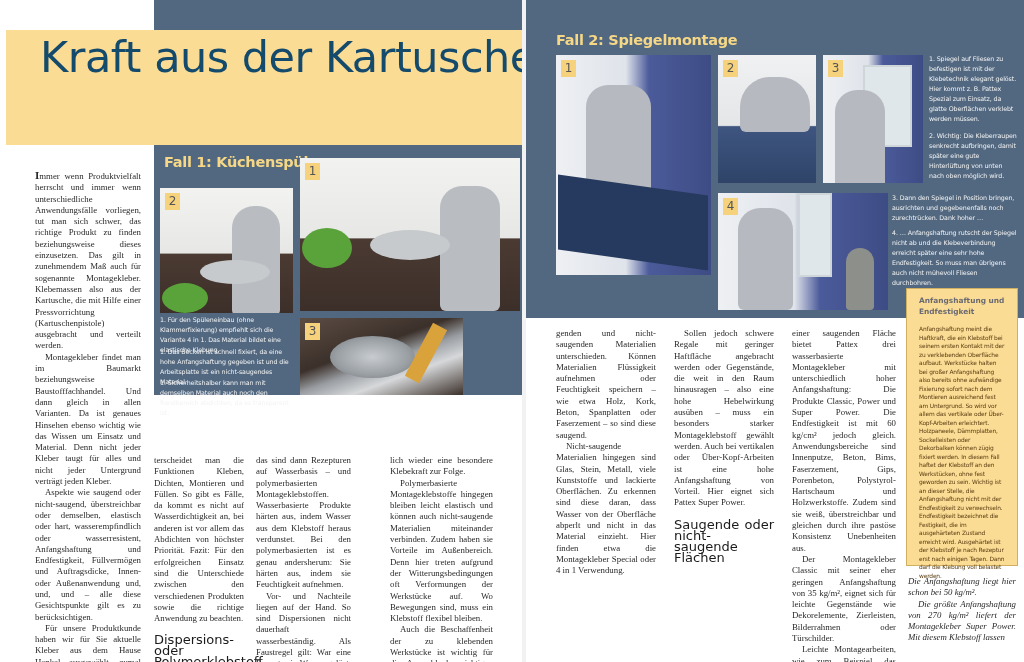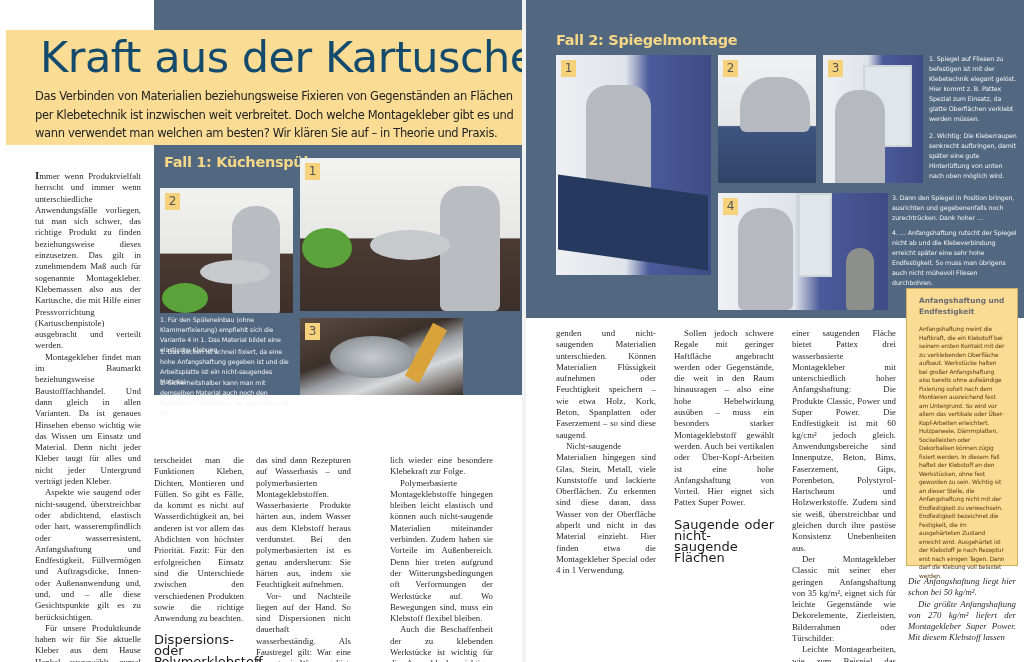--- a/index.html
+++ b/index.html
@@ -44,21 +44,20 @@
 </head>
 <body>
 
 <div class="left-edge"></div>
 
 <div class="page-left">
   <div class="top-blue-left blue"></div>
 
   <div class="title-band">
     <h1 class="title">Kraft aus der Kartusche</h1>
-    <p class="lead">Das Verbinden von Materialien beziehungsweise Fixieren von Gegenständen an Flächen per Klebetechnik ist inzwischen weit verbreitet. Doch welche Montagekleber gibt es und wann verwendet man welchen am besten? Wir klären Sie auf – in Theorie und Praxis.</p>
   </div>
 
   <div class="case1 blue">
     <h2 class="case-title" style="left:10px; top:9px;">Fall 1: Küchenspüle</h2>
 
     <div class="photo kitchen" style="left:6px; top:43px; width:133px; height:125px;">
       <div class="figure" style="left:72px; top:18px;"></div>
       <div class="sink" style="left:40px; top:72px;"></div>
       <div class="plant" style="left:2px; top:95px;"></div>
       <span class="num">2</span>
@@ -79,21 +78,21 @@
 
     <p class="cap" style="left:6px; top:170px; width:135px;">1. Für den Spüleneinbau (ohne Klammerfixierung) empfiehlt sich die Variante 4 in 1. Das Material bildet eine elastische Klebung.</p>
     <p class="cap" style="left:6px; top:202px; width:135px;">1. Das Becken ist schnell fixiert, da eine hohe Anfangshaftung gegeben ist und die Arbeitsplatte ist ein nicht-saugendes Material.</p>
     <p class="cap" style="left:6px; top:233px; width:135px;">1. Sicherheitshalber kann man mit demselben Material auch noch den Randbereich abdichten, da es transparent ist.</p>
   </div>
   <div class="blue" style="position:absolute; left:154px; top:395px; width:368px; height:0;"></div>
 
   <div class="col" style="left:35px; top:170px; width:106px;">
     <p class="dropcap">Immer wenn Produktvielfalt herrscht und immer wenn unterschiedliche Anwendungsfälle vorliegen, tut man sich schwer, das richtige Produkt zu finden beziehungsweise dieses einzusetzen. Das gilt in zunehmendem Maß auch für sogenannte Montagekleber. Klebemassen also aus der Kartusche, die mit Hilfe einer Pressvorrichtung (Kartuschenpistole) ausgebracht und verteilt werden.</p>
     <p class="ind">Montagekleber findet man im Baumarkt beziehungsweise Baustofffachhandel. Und dann gleich in allen Varianten. Da ist genaues Hinsehen ebenso wichtig wie das Wissen um Einsatz und Material. Denn nicht jeder Kleber taugt für alles und nicht jeder Untergrund verträgt jeden Kleber.</p>
-    <p class="ind">Aspekte wie saugend oder nicht-saugend, überstreichbar oder abdichtend, elastisch oder hart, wasserempfindlich oder wasserresistent, Anfangshaftung und Endfestigkeit, Füllvermögen und Auftragsdicke, Innen- oder Außenanwendung und, und, und – alle diese Gesichtspunkte gilt es zu berücksichtigen.</p>
+    <p class="ind">Aspekte wie saugend oder nicht-saugend, überstreichbar oder demselben, elastisch oder hart, wasserempfindlich oder wasserresistent, Anfangshaftung und Endfestigkeit, Füllvermögen und Auftragsdicke, Innen- oder Außenanwendung und, und, und – alle diese Gesichtspunkte gilt es zu berücksichtigen.</p>
     <p class="ind">Für unsere Produktkunde haben wir für Sie aktuelle Kleber aus dem Hause Henkel ausgewählt, zumal mit der Einführung der Marke Pattex auch in diesem Segment Klebekompetenz dahintersteckt. Zudem weist das Sortiment auch Neuheiten auf.</p>
 
   </div>
 
   <div class="col" style="left:154px; top:455px; width:90px;">
     <p>terscheidet man die Funktionen Kleben, Dichten, Montieren und Füllen. So gibt es Fälle, da kommt es nicht auf Wasserdichtigkeit an, bei anderen ist vor allem das Abdichten von höchster Priorität. Fazit: Für den erfolgreichen Einsatz sind die Unterschiede zwischen den verschiedenen Produkten sowie die richtige Anwendung zu beachten.</p>
     <h3>Dispersions- oder Polymerklebstoff</h3>
 
   </div>
 

